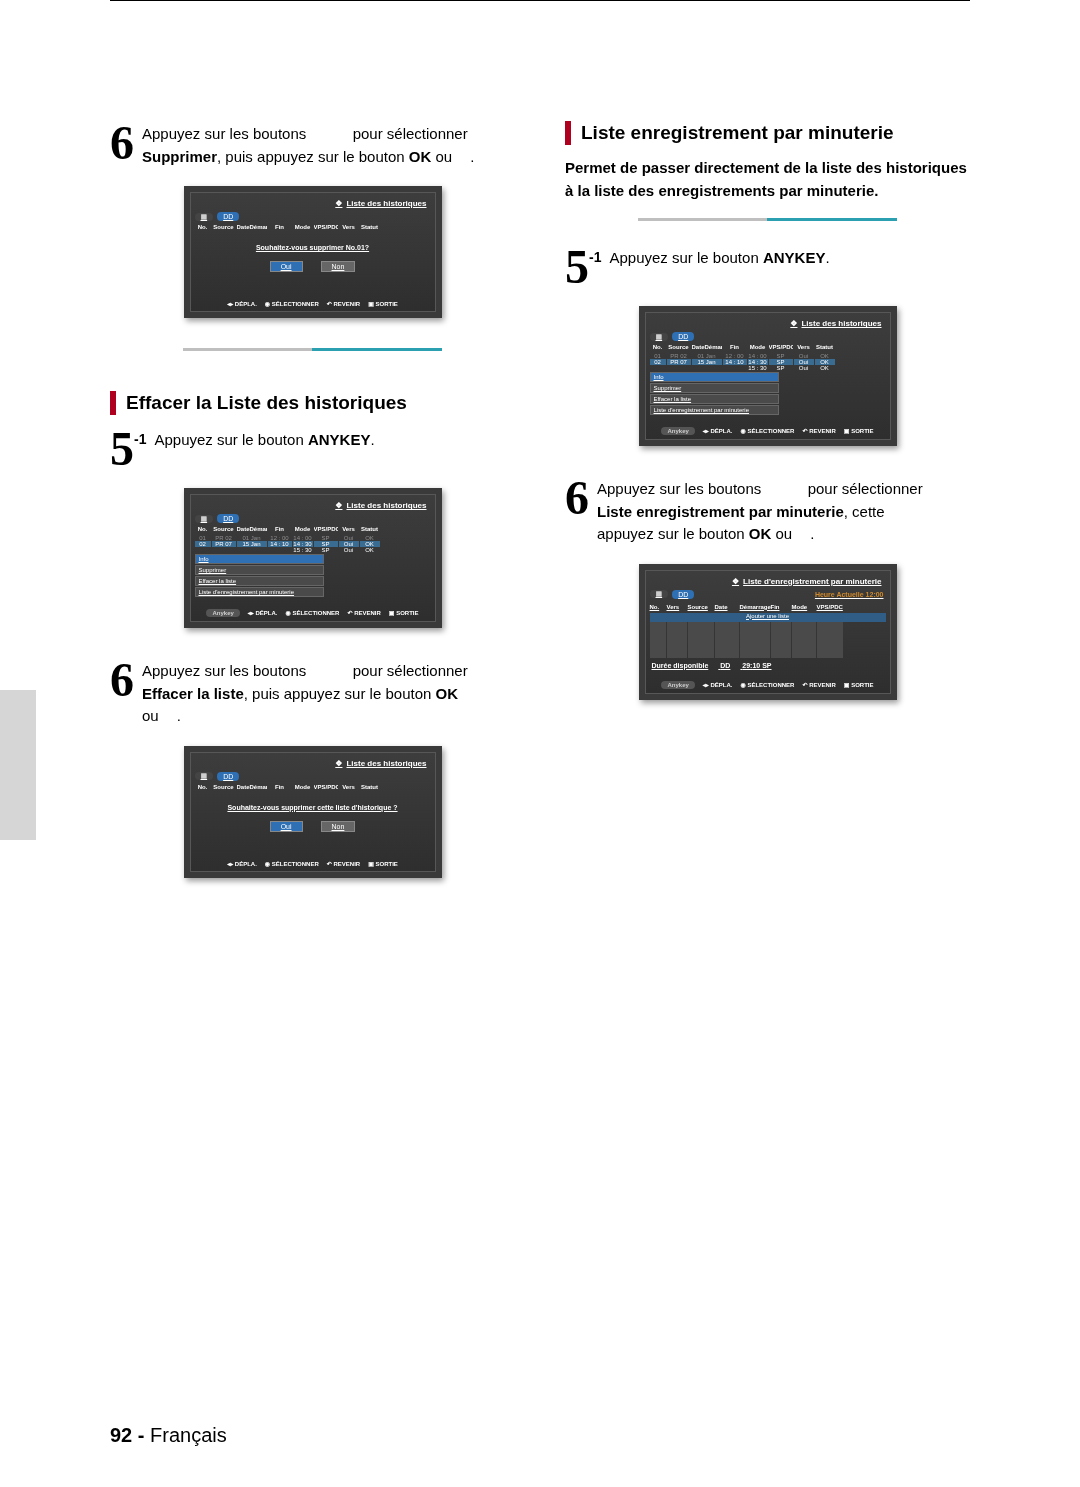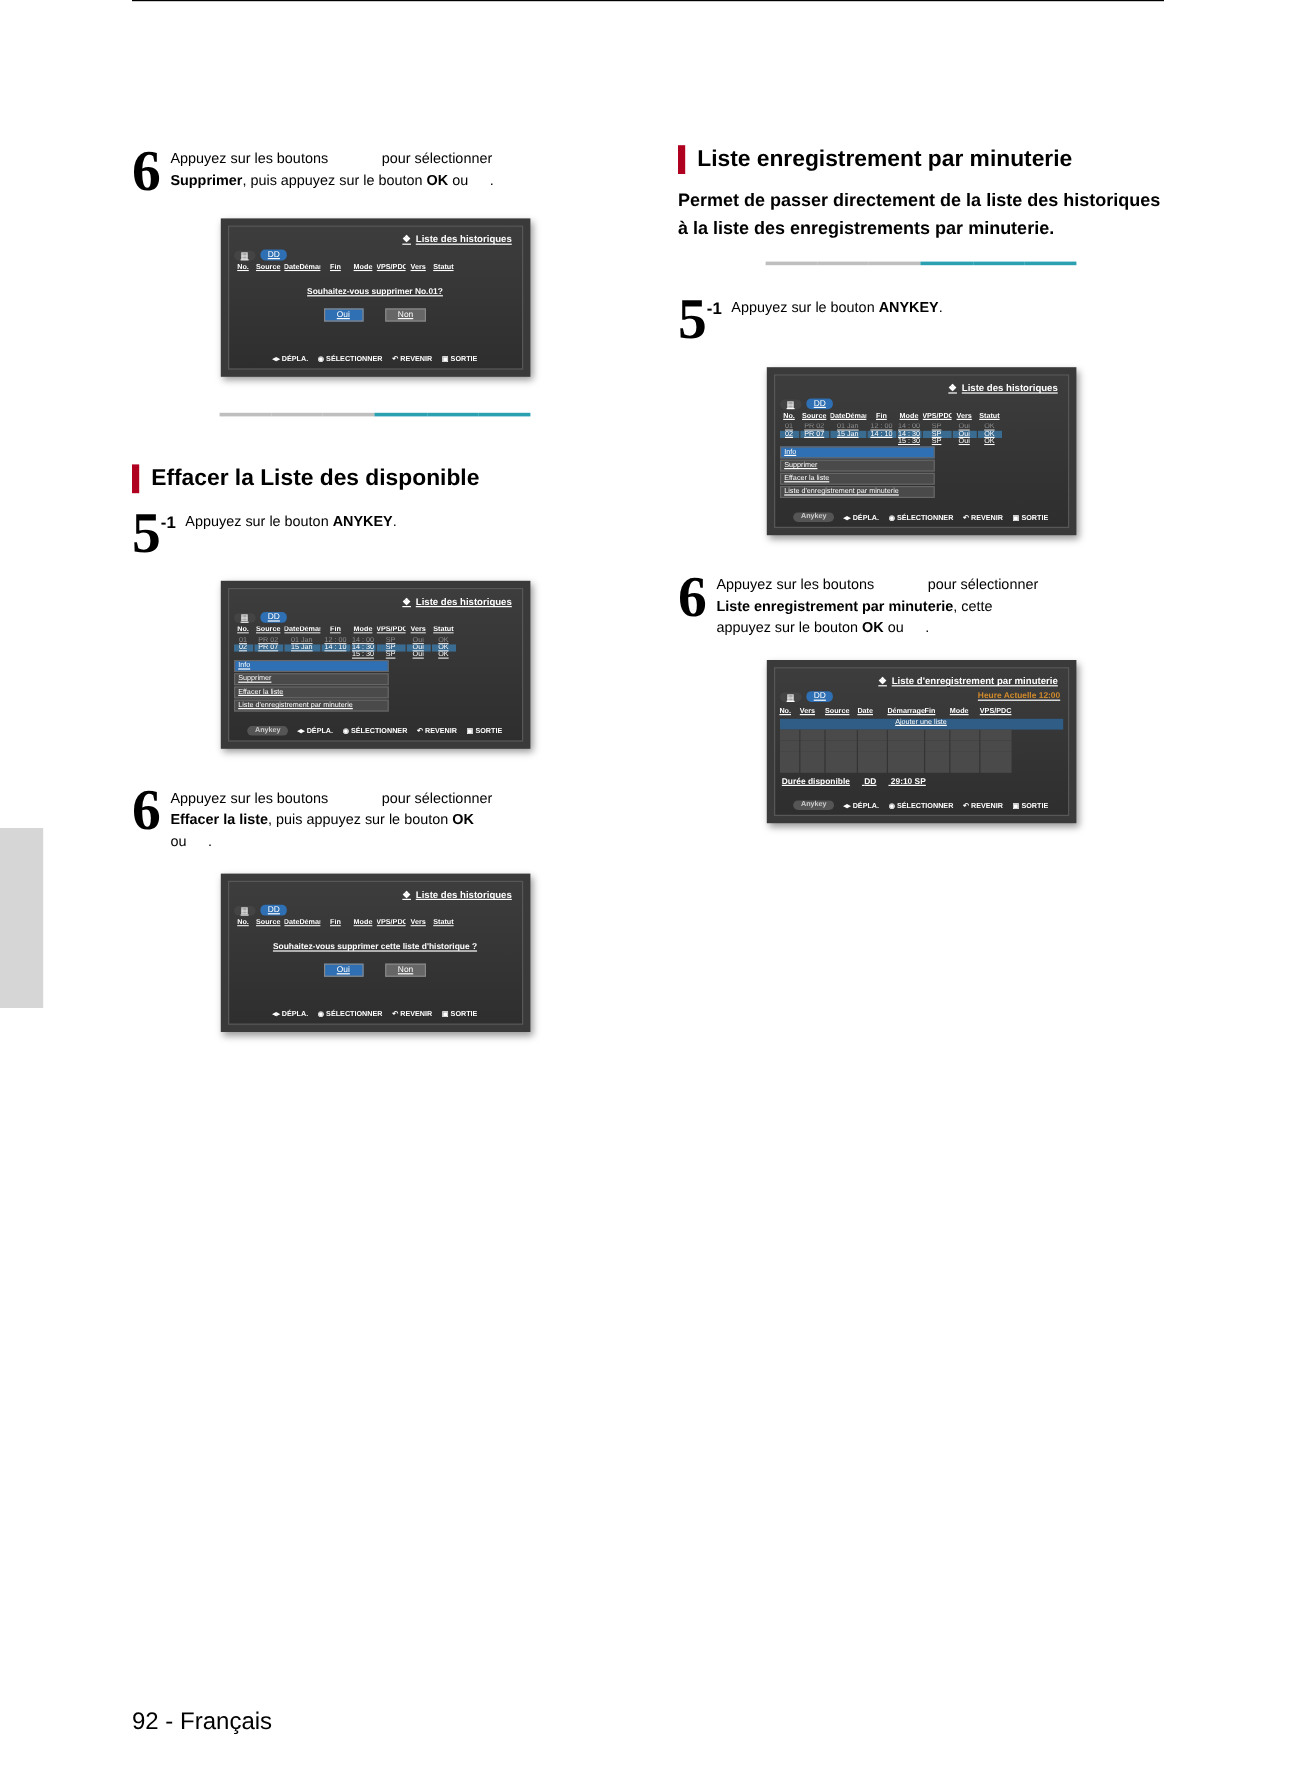--- a/index.html
+++ b/index.html
@@ -32,21 +32,21 @@
     line-height: 0.9;
     font-family: "Times New Roman", serif;
   }
   .sup {
     font-size: 14px;
     font-weight: bold;
     position: relative;
     top: 4px;
   }
   .step-text {
-    font-size: 12px;
+    font-size: 15px;
     line-height: 1.5;
     padding-top: 2px;
   }
   .section-head {
     display: flex;
     align-items: center;
     gap: 10px;
     margin: 40px 0 12px 0;
   }
   .red-bar {
@@ -129,21 +129,21 @@
   .tl-addrow { grid-template-columns: 1fr !important; margin-top:1px;}
   .time-label { text-align:right; color:#d08a2b; font-weight:bold; font-size:7px; margin-right:2px;}
   .duration { font-size:7px; font-weight:bold; margin-top:4px; padding-left:2px;}
   .duration span { margin-right:10px;}
 
   .pgnum {
     position:absolute;
     bottom:40px; left:110px;
     font-size:20px;
   }
-  .pgnum b { font-weight:normal; }
+  .pgnum b { font-weight:bold; }
 
   .left-tab {
     position:absolute;
     left:0; top:690px;
     width:36px; height:150px;
     background:#d6d6d6;
   }
 </style>
 </head>
 <body>
@@ -199,21 +199,21 @@
       <div class="seg dw-gray"></div>
         <div class="seg dw-gray"></div>
         <div class="seg dw-gray"></div>
       <div class="seg dw-cyan"></div>
         <div class="seg dw-cyan"></div>
         <div class="seg dw-cyan"></div>
     </div>
 
     <div class="section-head">
       <div class="red-bar"></div>
-      <div class="section-title">Effacer la Liste des disponible</div>
+      <div class="section-title">Effacer la Liste des historiques</div>
     </div>
 
     <div class="step">
       <div style="display:flex;align-items:flex-start;">
         <div class="bignum">5</div>
         <div class="sup">-1</div>
       </div>
       <div class="step-text">
         <span>Appuyez sur le bouton </span><b>ANYKEY</b><span>.</span>
       </div>

